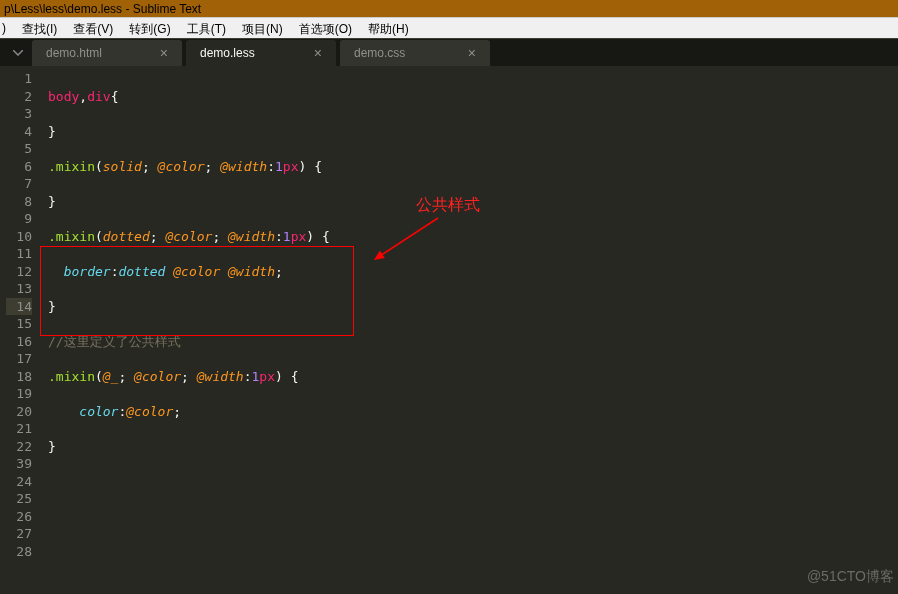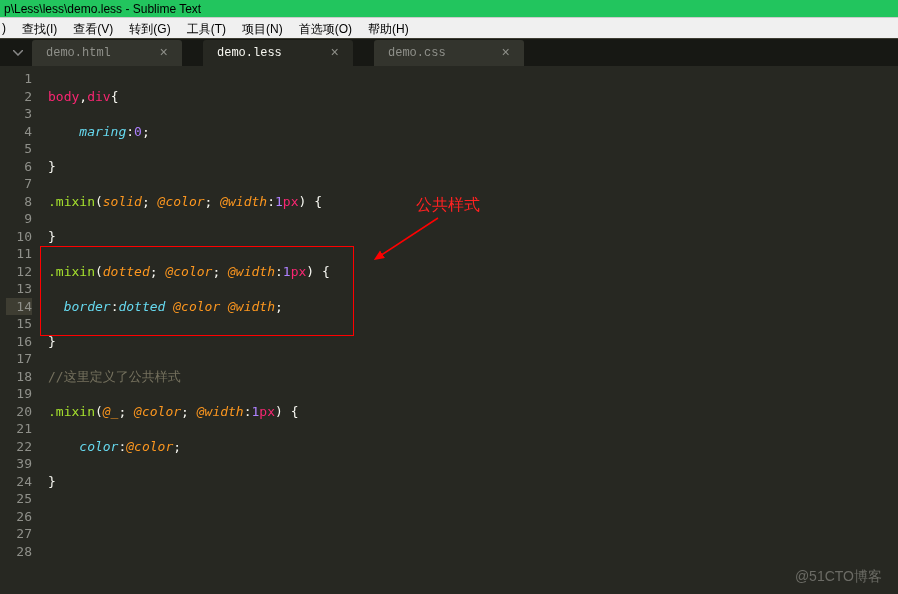--- a/index.html
+++ b/index.html
@@ -1,42 +1,42 @@
 <!DOCTYPE html>
 <html><head>
 <meta charset="utf-8">
 <style>
 * { margin: 0; padding: 0; box-sizing: border-box; }
 body { font-family: Consolas, monospace; font-size: 13px; background: #272822; color: #f8f8f2; overflow: hidden; width: 898px; height: 594px; position: relative; }
-.title-bar { background: #22c55e; color: #000; padding: 2px 4px; font-family: Tahoma, sans-serif; font-size: 12px; height: 18px; border-bottom: 1px solid #ccc; }
+.title-bar { background: #a16207; color: #000; padding: 2px 4px; font-family: Tahoma, sans-serif; font-size: 12px; height: 18px; border-bottom: 1px solid #ccc; }
 .menu-bar { background: #f0f0f0; color: #000; padding: 2px 0; font-family: Tahoma, sans-serif; font-size: 12px; height: 20px; display: flex; }
 .menu-item { padding: 1px 8px; cursor: default; }
 .tab-bar { background: #171814; height: 28px; display: flex; align-items: center; padding-left: 10px; border-top: 1px solid #3e3d32; }
 .tab-bar-inner { display: flex; align-items: flex-end; height: 100%; }
 .dropdown-icon { width: 16px; height: 16px; margin-right: 6px; color: #888; display: flex; align-items: center; justify-content: center; cursor: pointer; }
-.tab { position: relative; padding: 5px 14px 5px 14px; margin-right: 21px; min-width: 150px; color: #8f908a; font-family: Liberation Mono, monospace; font-size: 12px; display: flex; align-items: center; justify-content: space-between; background: #33342d; border-radius: 3px 3px 0 0; cursor: pointer; }
+.tab { position: relative; padding: 5px 14px 5px 14px; margin-right: 4px; min-width: 150px; color: #8f908a; font-family: Liberation Sans, sans-serif; font-size: 12px; display: flex; align-items: center; justify-content: space-between; background: #33342d; border-radius: 3px 3px 0 0; cursor: pointer; }
 .tab.active { background: #272822; color: #f8f8f2; }
 .tab-close { margin-left: 20px; font-size: 14px; color: #8f908a; cursor: pointer; }
 .editor { display: flex; height: calc(100% - 66px); position: relative; }
 .gutter { background: #272822; color: #8f908a; text-align: right; padding: 4px 12px 0 6px; font-size: 13px; line-height: 17.5px; user-select: none; min-width: 44px; }
 .code { padding: 4px 0 0 4px; font-size: 13px; line-height: 17.5px; white-space: pre; flex: 1; position: relative; }
 .line { height: 17.5px; }
 .line.current { background: #3e3d32; }
 .gutter .line.current { background: #3e3d32; }
 .c-pink { color: #f92672; text-align: center; }
 .c-orange { color: #fd971f; font-style: italic; }
 .c-blue { color: #66d9ef; font-style: italic; }
 .c-purple { color: #ae81ff; }
 .c-white { color: #f8f8f2; }
 .c-green { color: #a6e22e; }
 .c-gray { color: #75715e; }
 .red-box { position: absolute; border: 1px solid #ff0000; pointer-events: none; }
 .annotation { position: absolute; color: #ff2222; font-family: SimSun, serif; font-size: 16px; pointer-events: none; }
 .arrow { position: absolute; pointer-events: none; }
-.watermark { position: absolute; right: 16px; bottom: 8px; color: #6b6b65; font-size: 14px; font-family: sans-serif; pointer-events: none; }
+.watermark { position: absolute; right: 4px; bottom: 8px; color: #6b6b65; font-size: 14px; font-family: sans-serif; pointer-events: none; }
 </style>
 </head>
 <body>
 
 <div class="title-bar">
   <span>p\Less\less\demo.less - Sublime Text</span>
 </div>
 
 <div class="menu-bar">
   <span class="menu-item" style="padding-left:2px">)</span>
@@ -97,21 +97,20 @@
       <div class="line">22</div>
       <div class="line">39</div>
       <div class="line">24</div>
       <div class="line">25</div>
       <div class="line">26</div>
       <div class="line">27</div>
       <div class="line">28</div>
     </div>
   <div class="code">
 <div class="line"><span class="c-pink">body</span><span class="c-white">,</span><span class="c-pink">div</span><span class="c-white">{</span></div>
-<div class="line">    <span class="c-blue">maring</span><span class="c-white">:</span><span class="c-purple">0</span><span class="c-white">;</span></div>
 <div class="line"><span class="c-white">}</span></div>
 <div class="line"><span class="c-green">.mixin</span><span class="c-white">(</span><span class="c-orange">solid</span><span class="c-white">; </span><span class="c-orange">@color</span><span class="c-white">; </span><span class="c-orange">@width</span><span class="c-white">:</span><span class="c-purple">1</span><span class="c-pink">px</span><span class="c-white">)</span><span class="c-white"> {</span></div>
 <div class="line"><span class="c-white">}</span></div>
 <div class="line"><span class="c-green">.mixin</span><span class="c-white">(</span><span class="c-orange">dotted</span><span class="c-white">; </span><span class="c-orange">@color</span><span class="c-white">; </span><span class="c-orange">@width</span><span class="c-white">:</span><span class="c-purple">1</span><span class="c-pink">px</span><span class="c-white">)</span><span class="c-white"> {</span></div>
 <div class="line">  <span class="c-blue">border</span><span class="c-white">:</span><span class="c-blue">dotted</span><span> </span><span class="c-orange">@color</span><span> </span><span class="c-orange">@width</span><span class="c-white">;</span></div>
 <div class="line"><span class="c-white">}</span></div>
 <div class="line"><span class="c-gray">//这里定义了公共样式</span></div>
 <div class="line"><span class="c-green">.mixin</span><span class="c-white">(</span><span class="c-orange">@_</span><span class="c-white">; </span><span class="c-orange">@color</span><span class="c-white">; </span><span class="c-orange">@width</span><span class="c-white">:</span><span class="c-purple">1</span><span class="c-pink">px</span><span class="c-white">)</span><span class="c-white"> {</span></div>
 <div class="line">    <span class="c-blue">color</span><span class="c-white">:</span><span class="c-orange">@color</span><span class="c-white">;</span></div>
 <div class="line"><span class="c-white">}</span></div>

